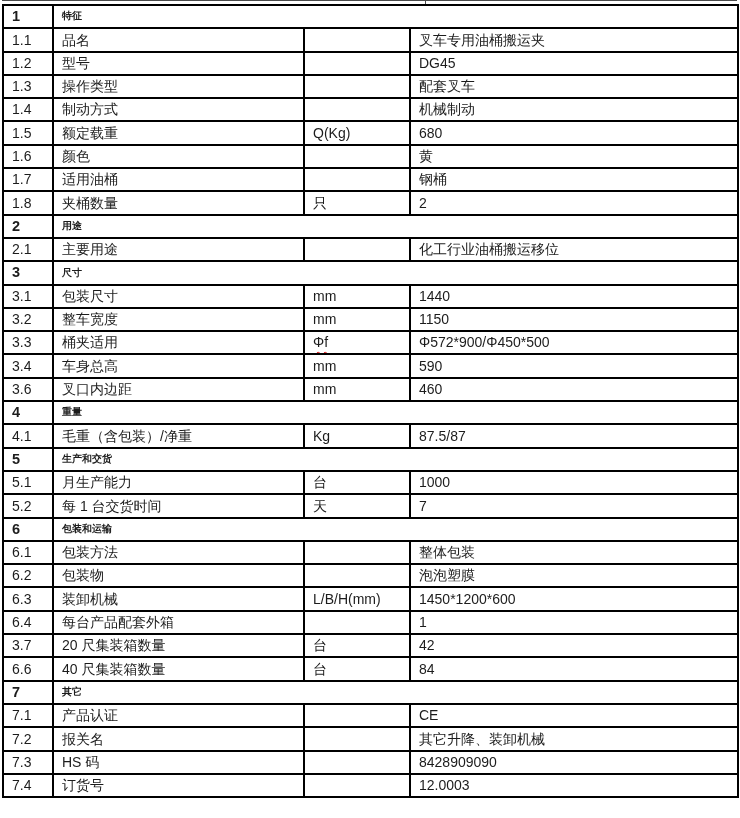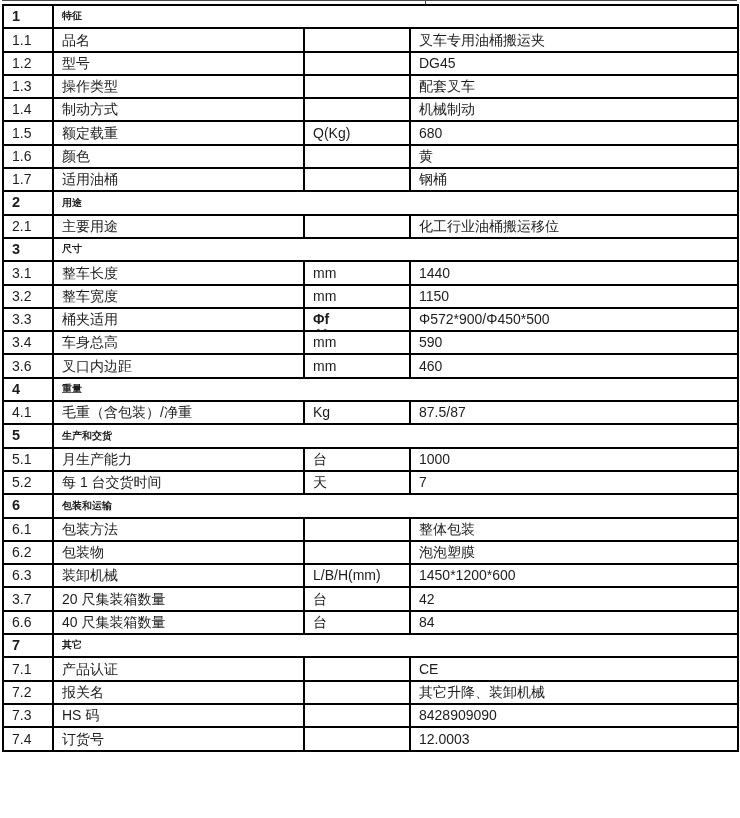--- a/index.html
+++ b/index.html
@@ -50,21 +50,20 @@
   }
   td.col-num { padding-left: 7px; }
   tr.section-row td { font-weight: bold; font-size: 10px; }
   tr.section-row td.col-num { font-size: 14.5px; }
   .squiggle {
     text-decoration: underline;
     text-decoration-style: wavy;
     text-decoration-color: #d40000;
     text-decoration-thickness: 1px;
     text-underline-offset: 4px;
-    font-weight: bold;
   }
 </style>
 </head>
 <body>
 
 <div class="page">
   <div class="top-remnant">
     <div class="tick"></div>
   </div>
 
@@ -115,37 +114,43 @@
           <td class="col-label">颜色</td>
           <td class="col-unit"><span></span></td>
           <td class="col-value">黄</td>
         </tr>
         <tr class="item-row">
           <td class="col-num">1.7</td>
           <td class="col-label">适用油桶</td>
           <td class="col-unit"><span></span></td>
           <td class="col-value">钢桶</td>
         </tr>
+        <tr class="item-row">
+          <td class="col-num">1.8</td>
+          <td class="col-label">夹桶数量</td>
+          <td class="col-unit"><span>只</span></td>
+          <td class="col-value">2</td>
+        </tr>
         <tr class="section-row">
           <td class="col-num">2</td>
           <td class="col-label" colspan="3">用途</td>
         </tr>
         <tr class="item-row">
           <td class="col-num">2.1</td>
           <td class="col-label">主要用途</td>
           <td class="col-unit"><span></span></td>
           <td class="col-value">化工行业油桶搬运移位</td>
         </tr>
         <tr class="section-row">
           <td class="col-num">3</td>
           <td class="col-label" colspan="3">尺寸</td>
         </tr>
         <tr class="item-row">
           <td class="col-num">3.1</td>
-          <td class="col-label">整车长度</td>
+          <td class="col-label">包装尺寸</td>
           <td class="col-unit"><span>mm</span></td>
           <td class="col-value">1440</td>
         </tr>
         <tr class="item-row">
           <td class="col-num">3.2</td>
           <td class="col-label">整车宽度</td>
           <td class="col-unit"><span>mm</span></td>
           <td class="col-value">1150</td>
         </tr>
         <tr class="item-row">
@@ -206,20 +211,26 @@
           <td class="col-num">6.2</td>
           <td class="col-label">包装物</td>
           <td class="col-unit"><span></span></td>
           <td class="col-value">泡泡塑膜</td>
         </tr>
         <tr class="item-row">
           <td class="col-num">6.3</td>
           <td class="col-label">装卸机械</td>
           <td class="col-unit"><span>L/B/H(mm)</span></td>
           <td class="col-value">1450*1200*600</td>
+        </tr>
+        <tr class="item-row">
+          <td class="col-num">6.4</td>
+          <td class="col-label">每台产品配套外箱</td>
+          <td class="col-unit"><span></span></td>
+          <td class="col-value">1</td>
         </tr>
         <tr class="item-row">
           <td class="col-num">3.7</td>
           <td class="col-label">20 尺集装箱数量</td>
           <td class="col-unit"><span>台</span></td>
           <td class="col-value">42</td>
         </tr>
         <tr class="item-row">
           <td class="col-num">6.6</td>
           <td class="col-label">40 尺集装箱数量</td>

